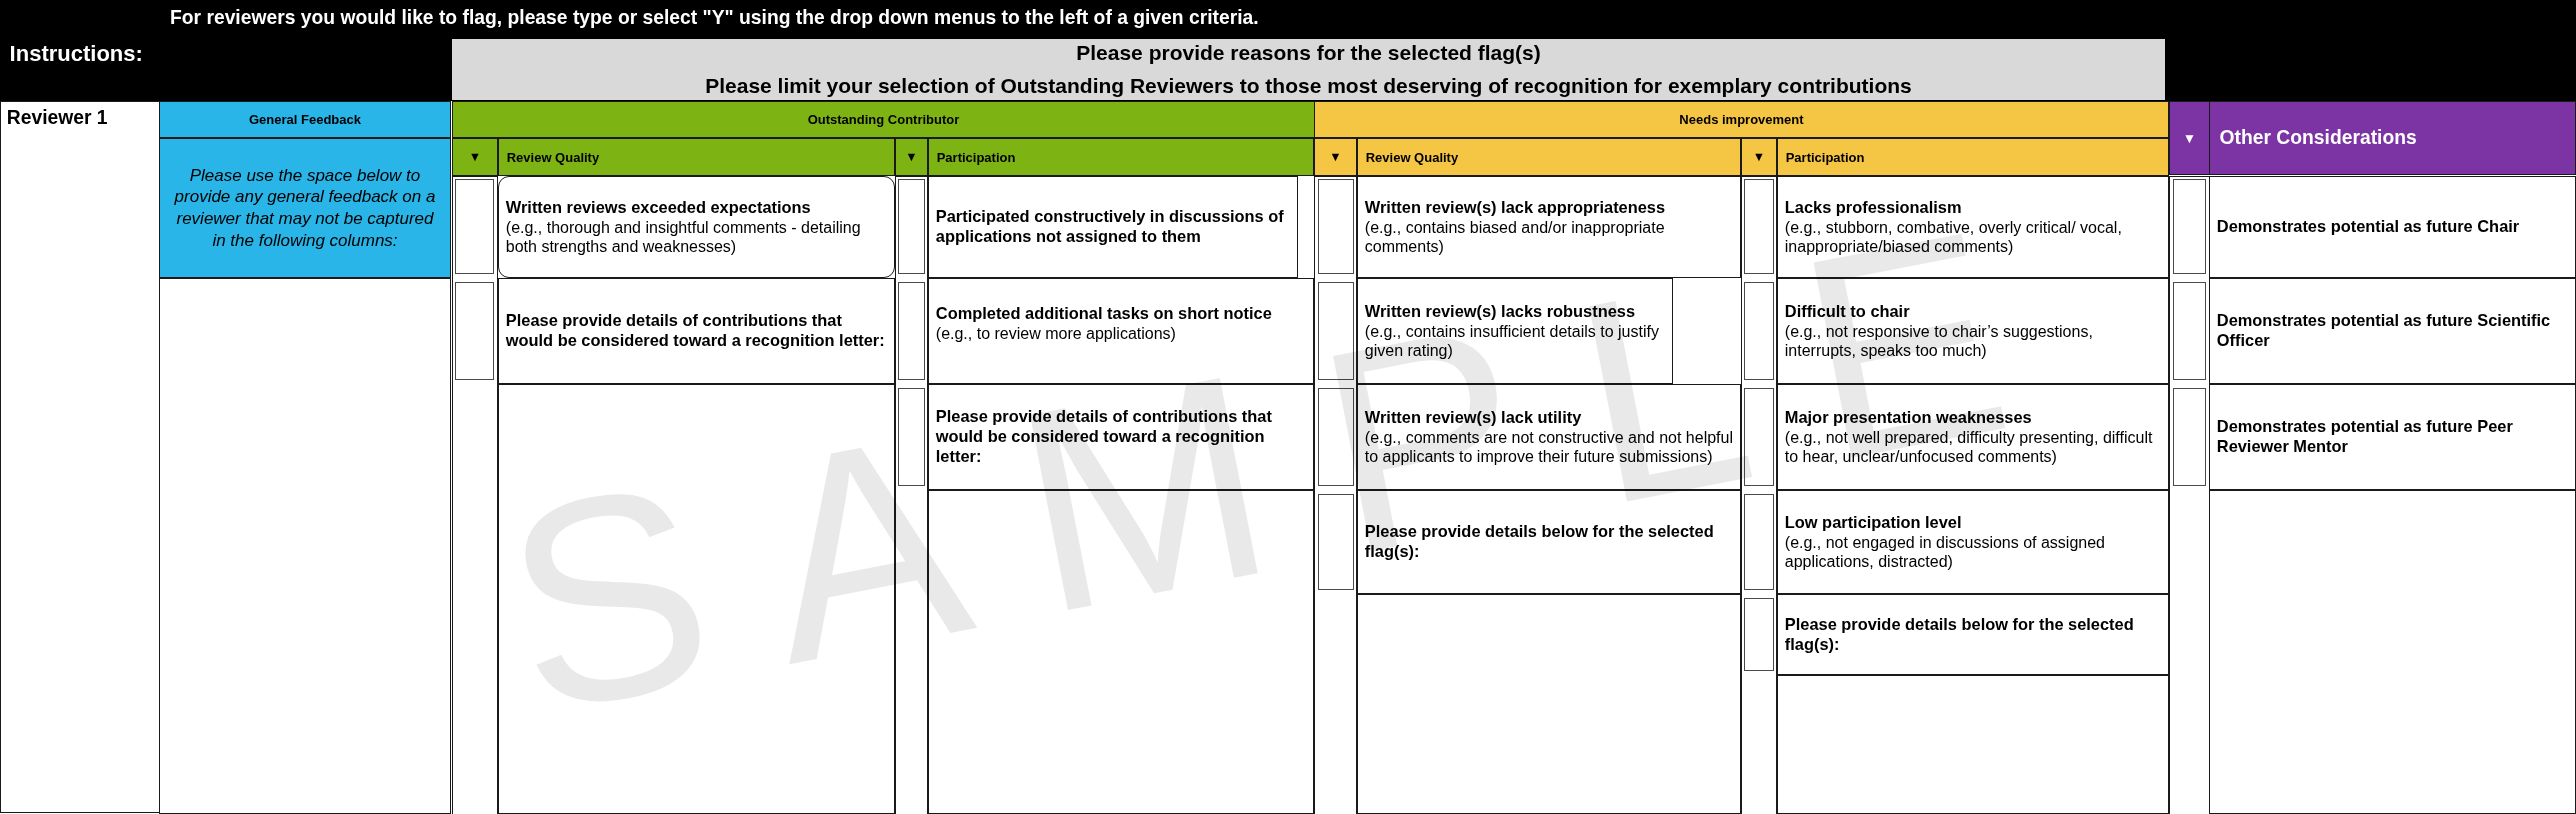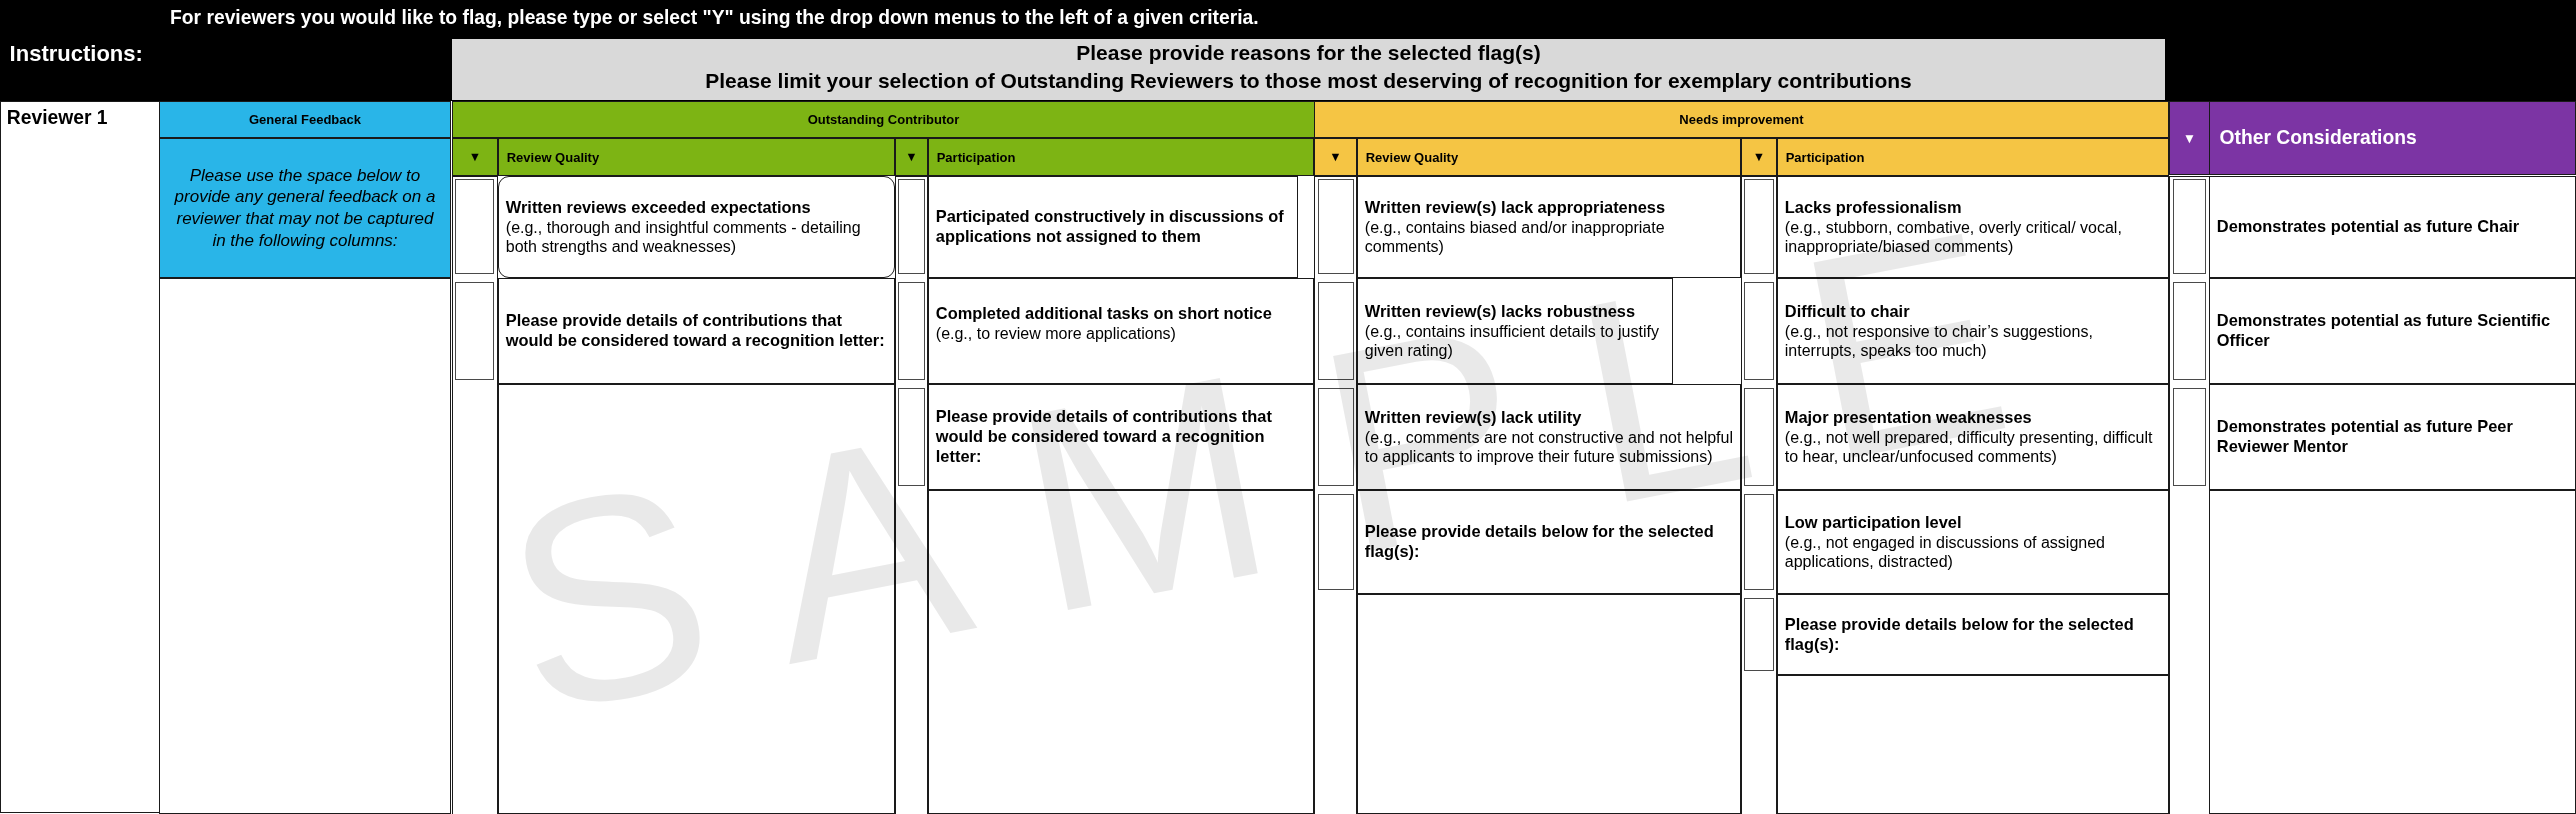--- a/index.html
+++ b/index.html
@@ -6,21 +6,21 @@
   body{
     width:2576px;height:814px;position:relative;overflow:hidden;
     background:#fff;font-family:"Liberation Sans",sans-serif;color:#000;
   }
   .abs{position:absolute;box-sizing:border-box;}
   
   .banner{left:0;top:0;width:2576px;height:101px;background:#000;padding-left:32px;}
   .banner-flag-text{left:170px;top:6.8px;font-size:19.3px;font-weight:bold;color:#fff;white-space:nowrap;}
   .instructions-label{left:9.6px;top:41px;font-size:22px;font-weight:bold;color:#fff;}
   .notice-box{left:452px;top:39px;width:1713px;height:61px;background:#D9D9D9;
-    display:flex;flex-direction:column;justify-content:flex-start;align-items:center;
+    display:flex;flex-direction:column;justify-content:space-between;align-items:center;
     font-size:21px;font-weight:bold;color:#000;line-height:1.32;text-align:center;}
   
   .cell{position:absolute;box-sizing:border-box;border:1.9px solid #1a1a1a;background:#fff;}
   .hdr{display:flex;align-items:center;justify-content:center;font-weight:bold;font-size:13px;}
   .hdr-left{justify-content:flex-start;padding-left:7.7px;}
   .cyan{background:#29B5E8;}
   .green{background:#7DB414;}
   .yellow{background:#F5C544;}
   .purple{background:#7C34A4;color:#fff;}
   

